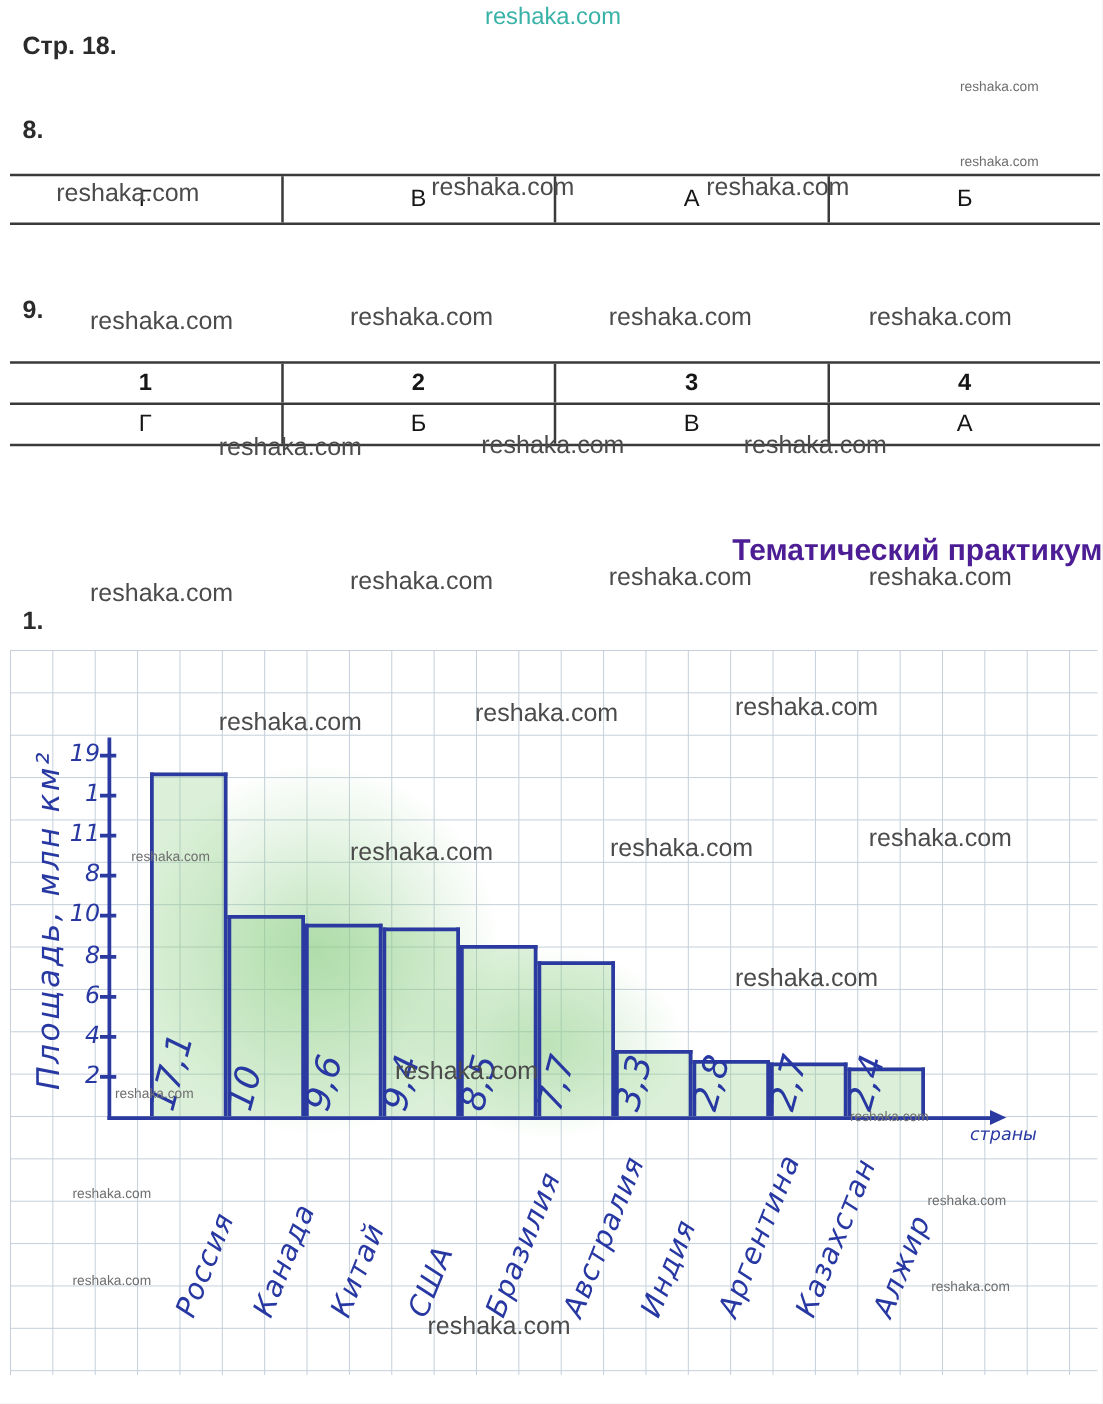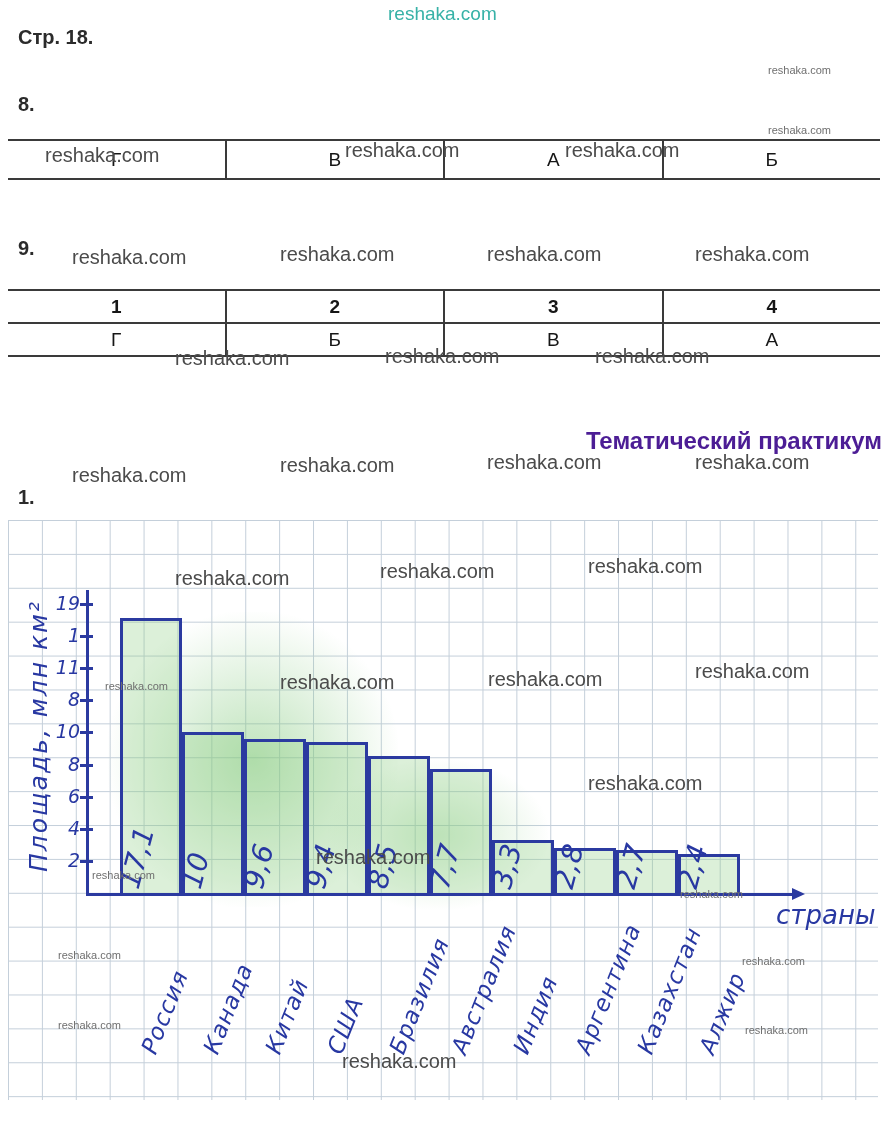--- a/index.html
+++ b/index.html
@@ -46,21 +46,21 @@
     background:radial-gradient(ellipse at center, rgba(128,200,122,0.50) 0%, rgba(128,200,122,0.0) 72%); }
   .blob2 { left:320px; top:240px; width:220px; height:150px;
     background:radial-gradient(ellipse at center, rgba(128,200,122,0.35) 0%, rgba(128,200,122,0.0) 72%); }
 
   .y-axis { position:absolute; left:78px; top:70px; width:3px; height:306px; background:#2b3aa0; }
   .x-axis { position:absolute; left:78px; top:373px; width:708px; height:3px; background:#2b3aa0; }
   .x-arrow { position:absolute; left:784px; top:368px; width:0; height:0;
     border-left:13px solid #2b3aa0; border-top:6px solid transparent; border-bottom:6px solid transparent; }
   .ylabel { position:absolute; left:16px; top:352px; transform:rotate(-90deg); transform-origin:0 0;
     font-size:25px; letter-spacing:2px; white-space:nowrap; }
-  .xlabel { position:absolute; left:768px; top:380px; font-size:26px; white-space:nowrap; }
+  .xlabel { position:absolute; left:768px; top:380px; font-size:14px; white-space:nowrap; }
 
   .bar { position:absolute; box-sizing:border-box; border:3px solid #2b3aa0; border-bottom:none;
     background:rgba(140,205,130,0.30); }
   .val-label { position:absolute; font-size:28px; white-space:nowrap;
     transform:rotate(-75deg); transform-origin:0 100%; }
   .cat-label { position:absolute; font-size:23px; letter-spacing:1px; white-space:nowrap;
     transform:rotate(-68deg); transform-origin:0 0; }
   .tick-label { position:absolute; width:26px; text-align:right; font-size:19px; }
   .tick-dash { position:absolute; width:13px; height:3px; background:#2b3aa0; }
 

